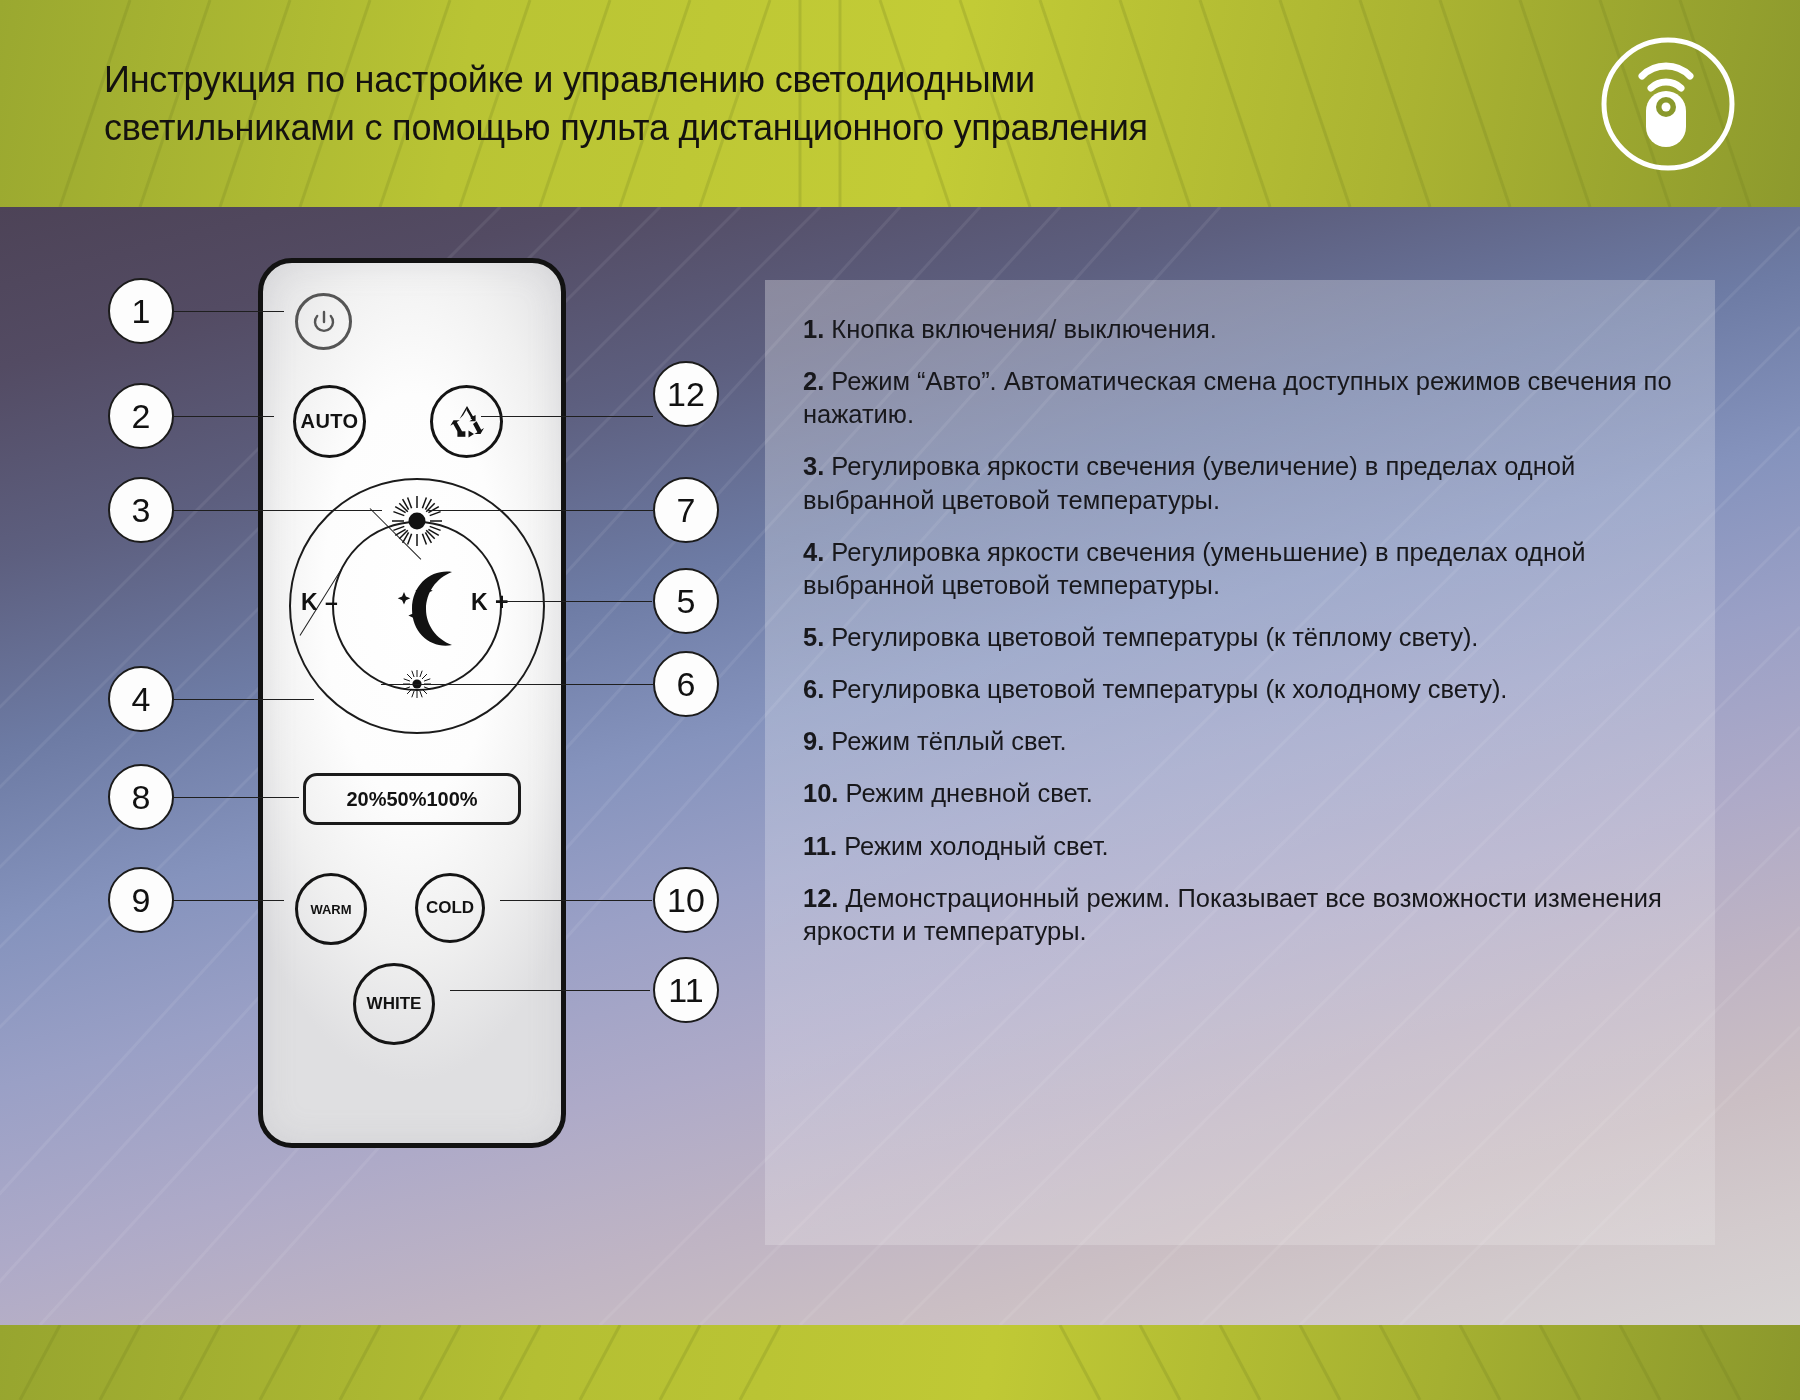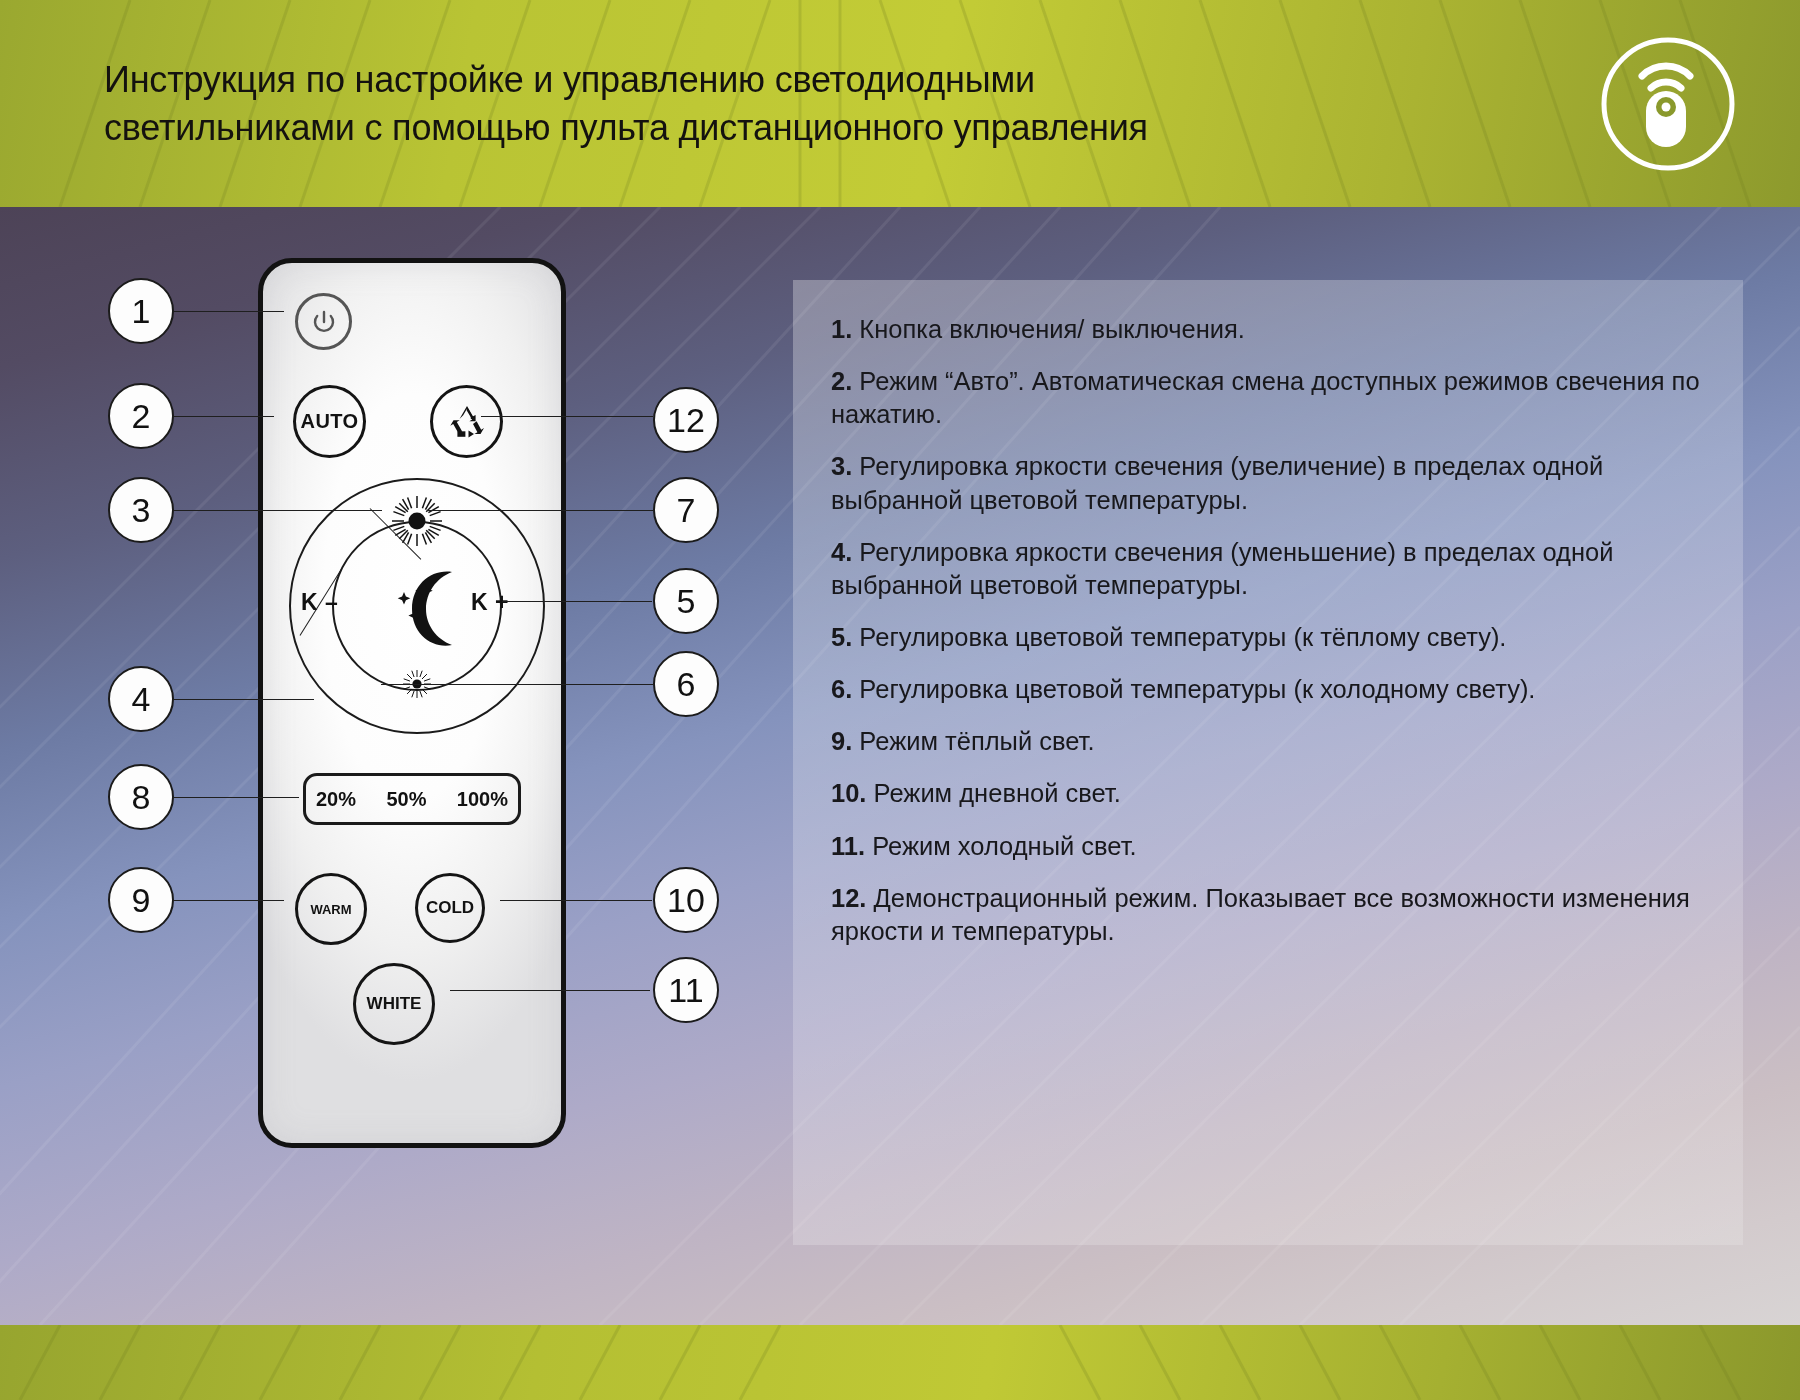--- a/index.html
+++ b/index.html
@@ -133,21 +133,21 @@
   .dial-moon { position: absolute; left: 107px; top: 297px; width: 94px; height: 94px; }
   .dial-kminus { position: absolute; left: 38px; top: 326px; font-size: 23px; font-weight: 700; color: #121212; letter-spacing: .5px; }
   .dial-kplus { position: absolute; left: 208px; top: 326px; font-size: 23px; font-weight: 700; color: #121212; letter-spacing: .5px; }
 
   .pct-box {
     position: absolute;
     left: 40px; top: 510px;
     width: 218px; height: 52px;
     border: 3px solid #1b1b1b;
     border-radius: 14px;
-    display: flex; align-items: center; justify-content: space-between;
+    display: flex; align-items: center; justify-content: center;
     padding: 16px 10px;
   }
   .pct-box span { font-size: 20px; font-weight: 700; color: #121212; }
 
   .warm-btn { left: 32px; top: 610px; width: 72px; height: 72px; font-size: 13px; }
   .cold-btn { left: 152px; top: 610px; width: 70px; height: 70px; font-size: 17px; }
   .white-btn { left: 90px; top: 700px; width: 82px; height: 82px; font-size: 17px; }
 
   
   .bubble {
@@ -165,21 +165,20 @@
     height: 0; border-top: 1.7px solid #1f1f1f;
     z-index: 3;
   }
 
   
   .text-panel {
     position: absolute;
     left: 765px; top: 280px;
     width: 950px; height: 965px;
     background: linear-gradient(150deg, rgba(255,255,255,.30) 0%, rgba(255,255,255,.22) 45%, rgba(255,255,255,.17) 100%);
-    margin-left: 28px;
   }
   .text-list {
     position: absolute;
     left: 38px; top: 33px;
     width: 880px;
   }
   .instr {
     font-size: 25.5px;
     line-height: 1.30;
     color: #18181c;
@@ -368,21 +367,21 @@
   <div class="bubble" style="left:108px; top:666px;">
       <span>4</span>
     </div>
   <div class="bubble" style="left:108px; top:764px;">
       <span>8</span>
     </div>
   <div class="bubble" style="left:108px; top:867px;">
       <span>9</span>
     </div>
 
-  <div class="bubble" style="left:653px; top:387px;">
+  <div class="bubble" style="left:653px; top:361px;">
       <span>12</span>
     </div>
   <div class="bubble" style="left:653px; top:477px;">
       <span>7</span>
     </div>
   <div class="bubble" style="left:653px; top:568px;">
       <span>5</span>
     </div>
   <div class="bubble" style="left:653px; top:651px;">
       <span>6</span>

